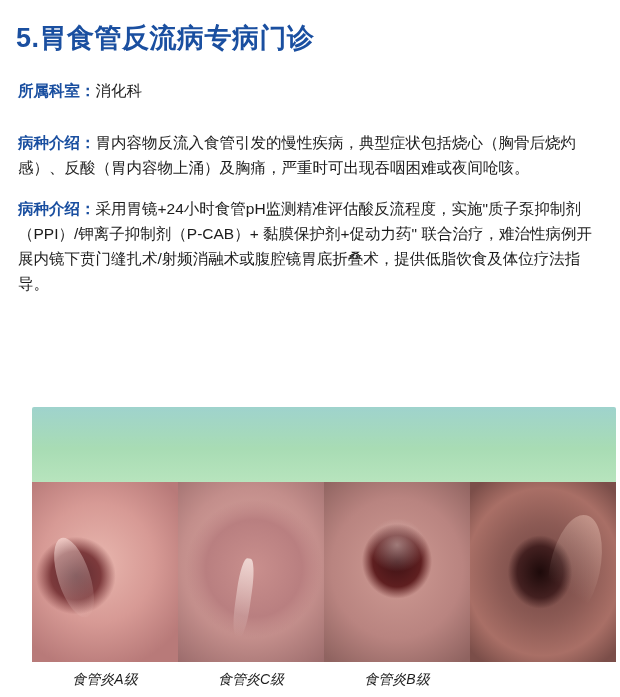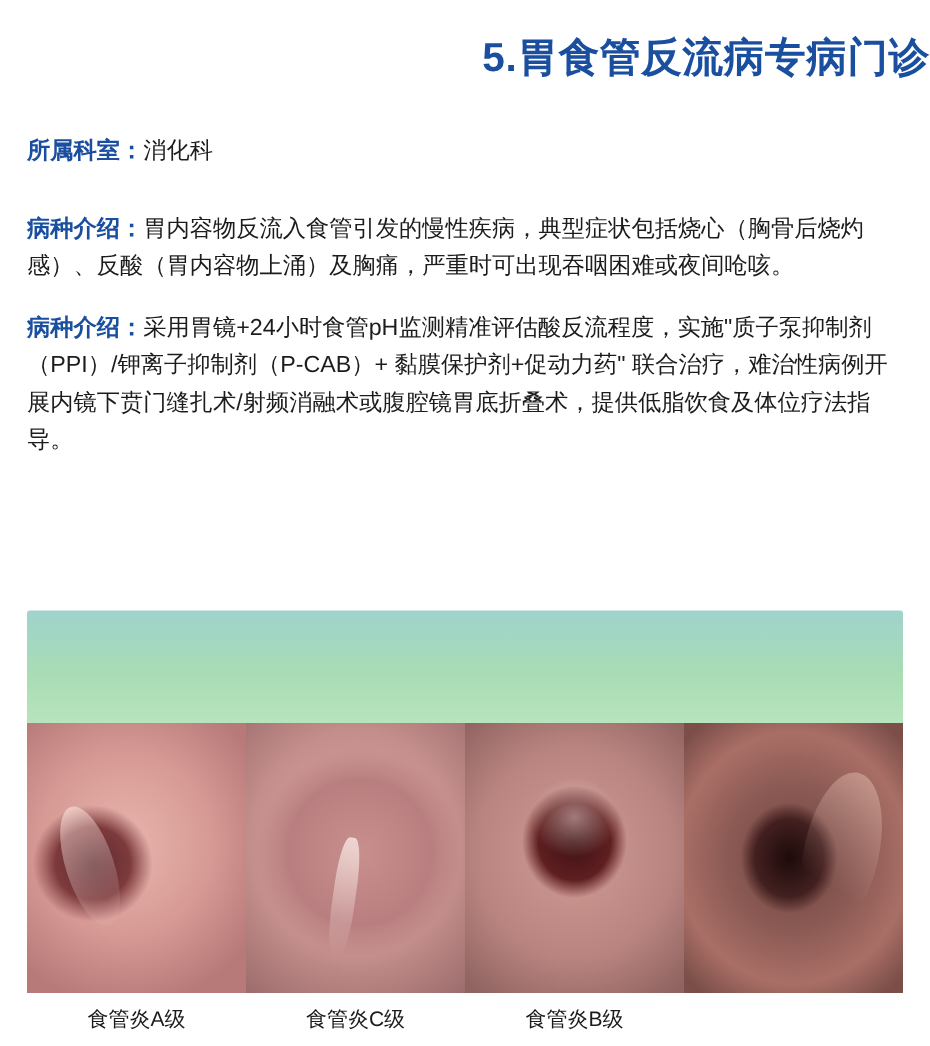--- a/index.html
+++ b/index.html
@@ -16,56 +16,57 @@
     overflow: hidden;
   }
   .page {
     width: 620px;
     height: 697px;
     box-sizing: border-box;
     padding: 0;
     position: relative;
   }
   .title {
-    text-align: right;
+    text-align: left;
     color: #1a4fa0;
     font-size: 27px;
     font-weight: bold;
     letter-spacing: 0.5px;
     margin: 22px 0 0 16px;
     line-height: 1.2;
   }
   .section {
     margin: 0 18px;
     font-size: 15.5px;
     line-height: 1.62;
   }
   .row-dept {
-    margin-top: 34px;
+    margin-top: 24px;
   }
   .row-intro {
     margin-top: 26px;
   }
   .row-feature {
     margin-top: 16px;
   }
   .label {
     color: #1a4fa0;
     font-weight: bold;
     white-space: nowrap;
   }
   .body-text {
     color: #1c1c1c;
     text-align: justify;
   }
   .gallery {
     position: absolute;
-    left: 18px;
+    left: 32px;
     top: 385px;
     width: 584px;
+    font-style: italic;
   }
   .banner {
     height: 75px;
     width: 100%;
     background: linear-gradient(180deg, #9fd3cd 0%, #a8dcb4 55%, #b7e4bd 100%);
     border-radius: 2px 2px 0 0;
   }
   .img-row {
     display: flex;
     width: 100%;

